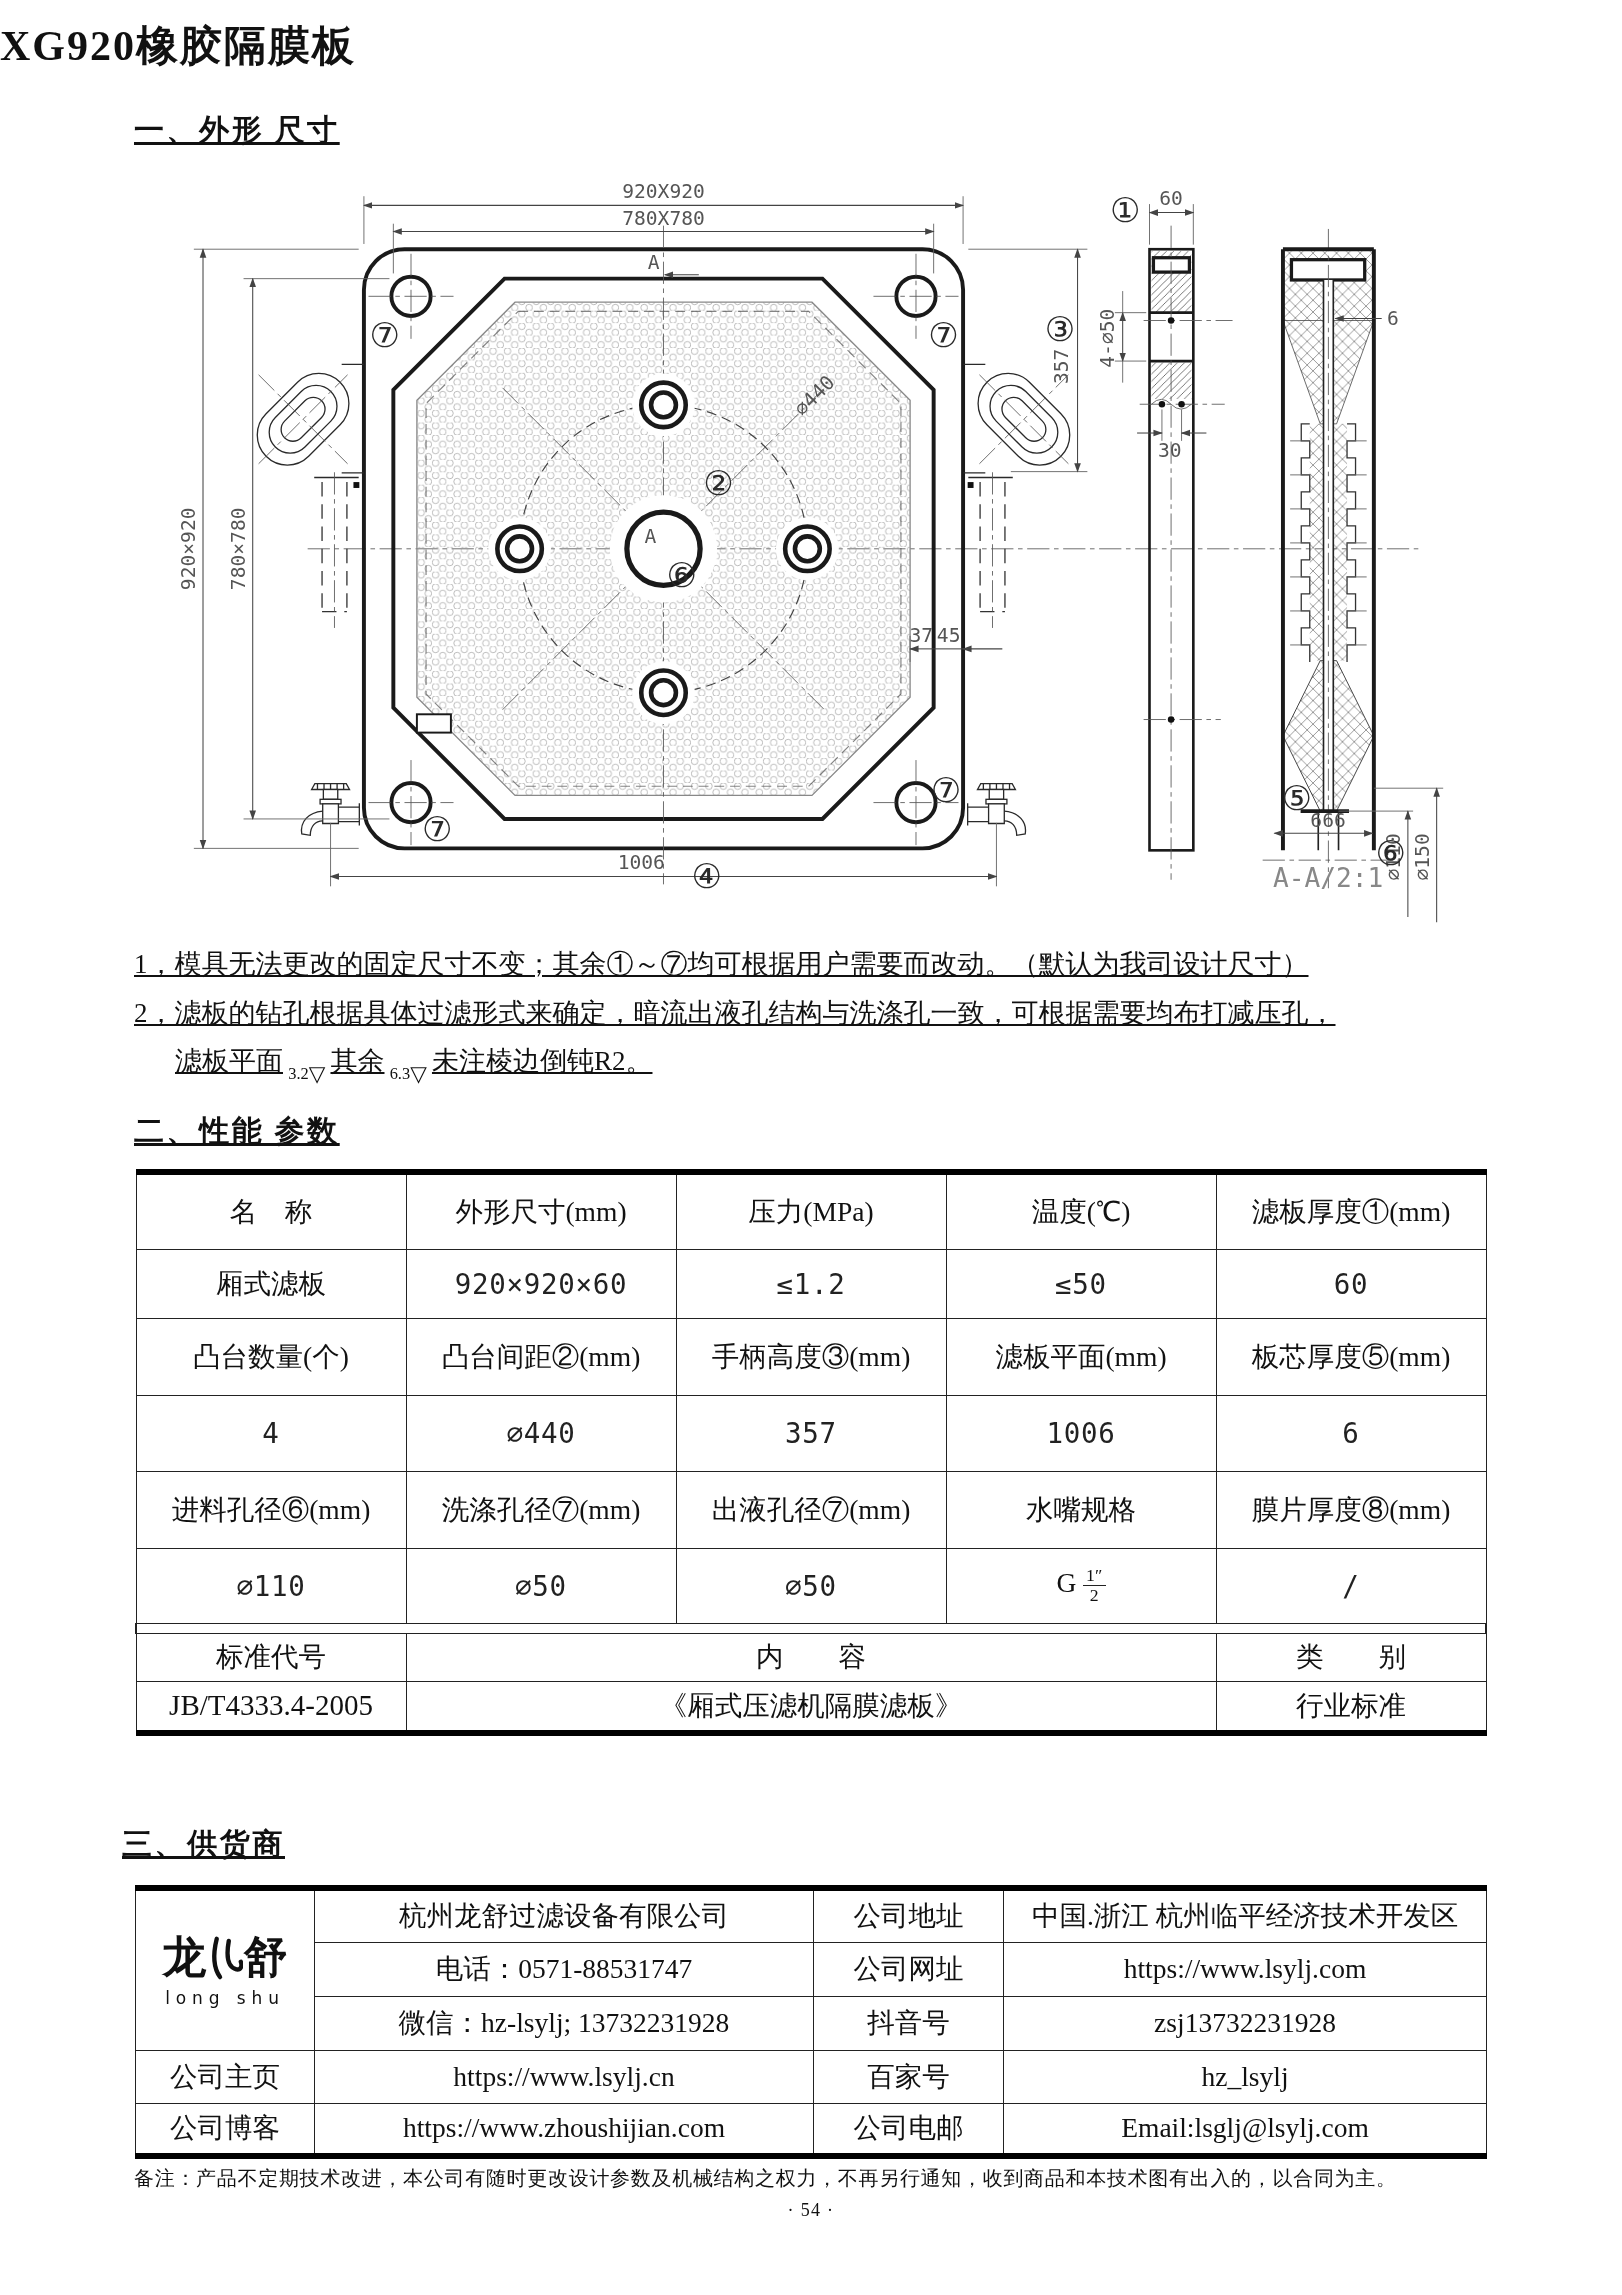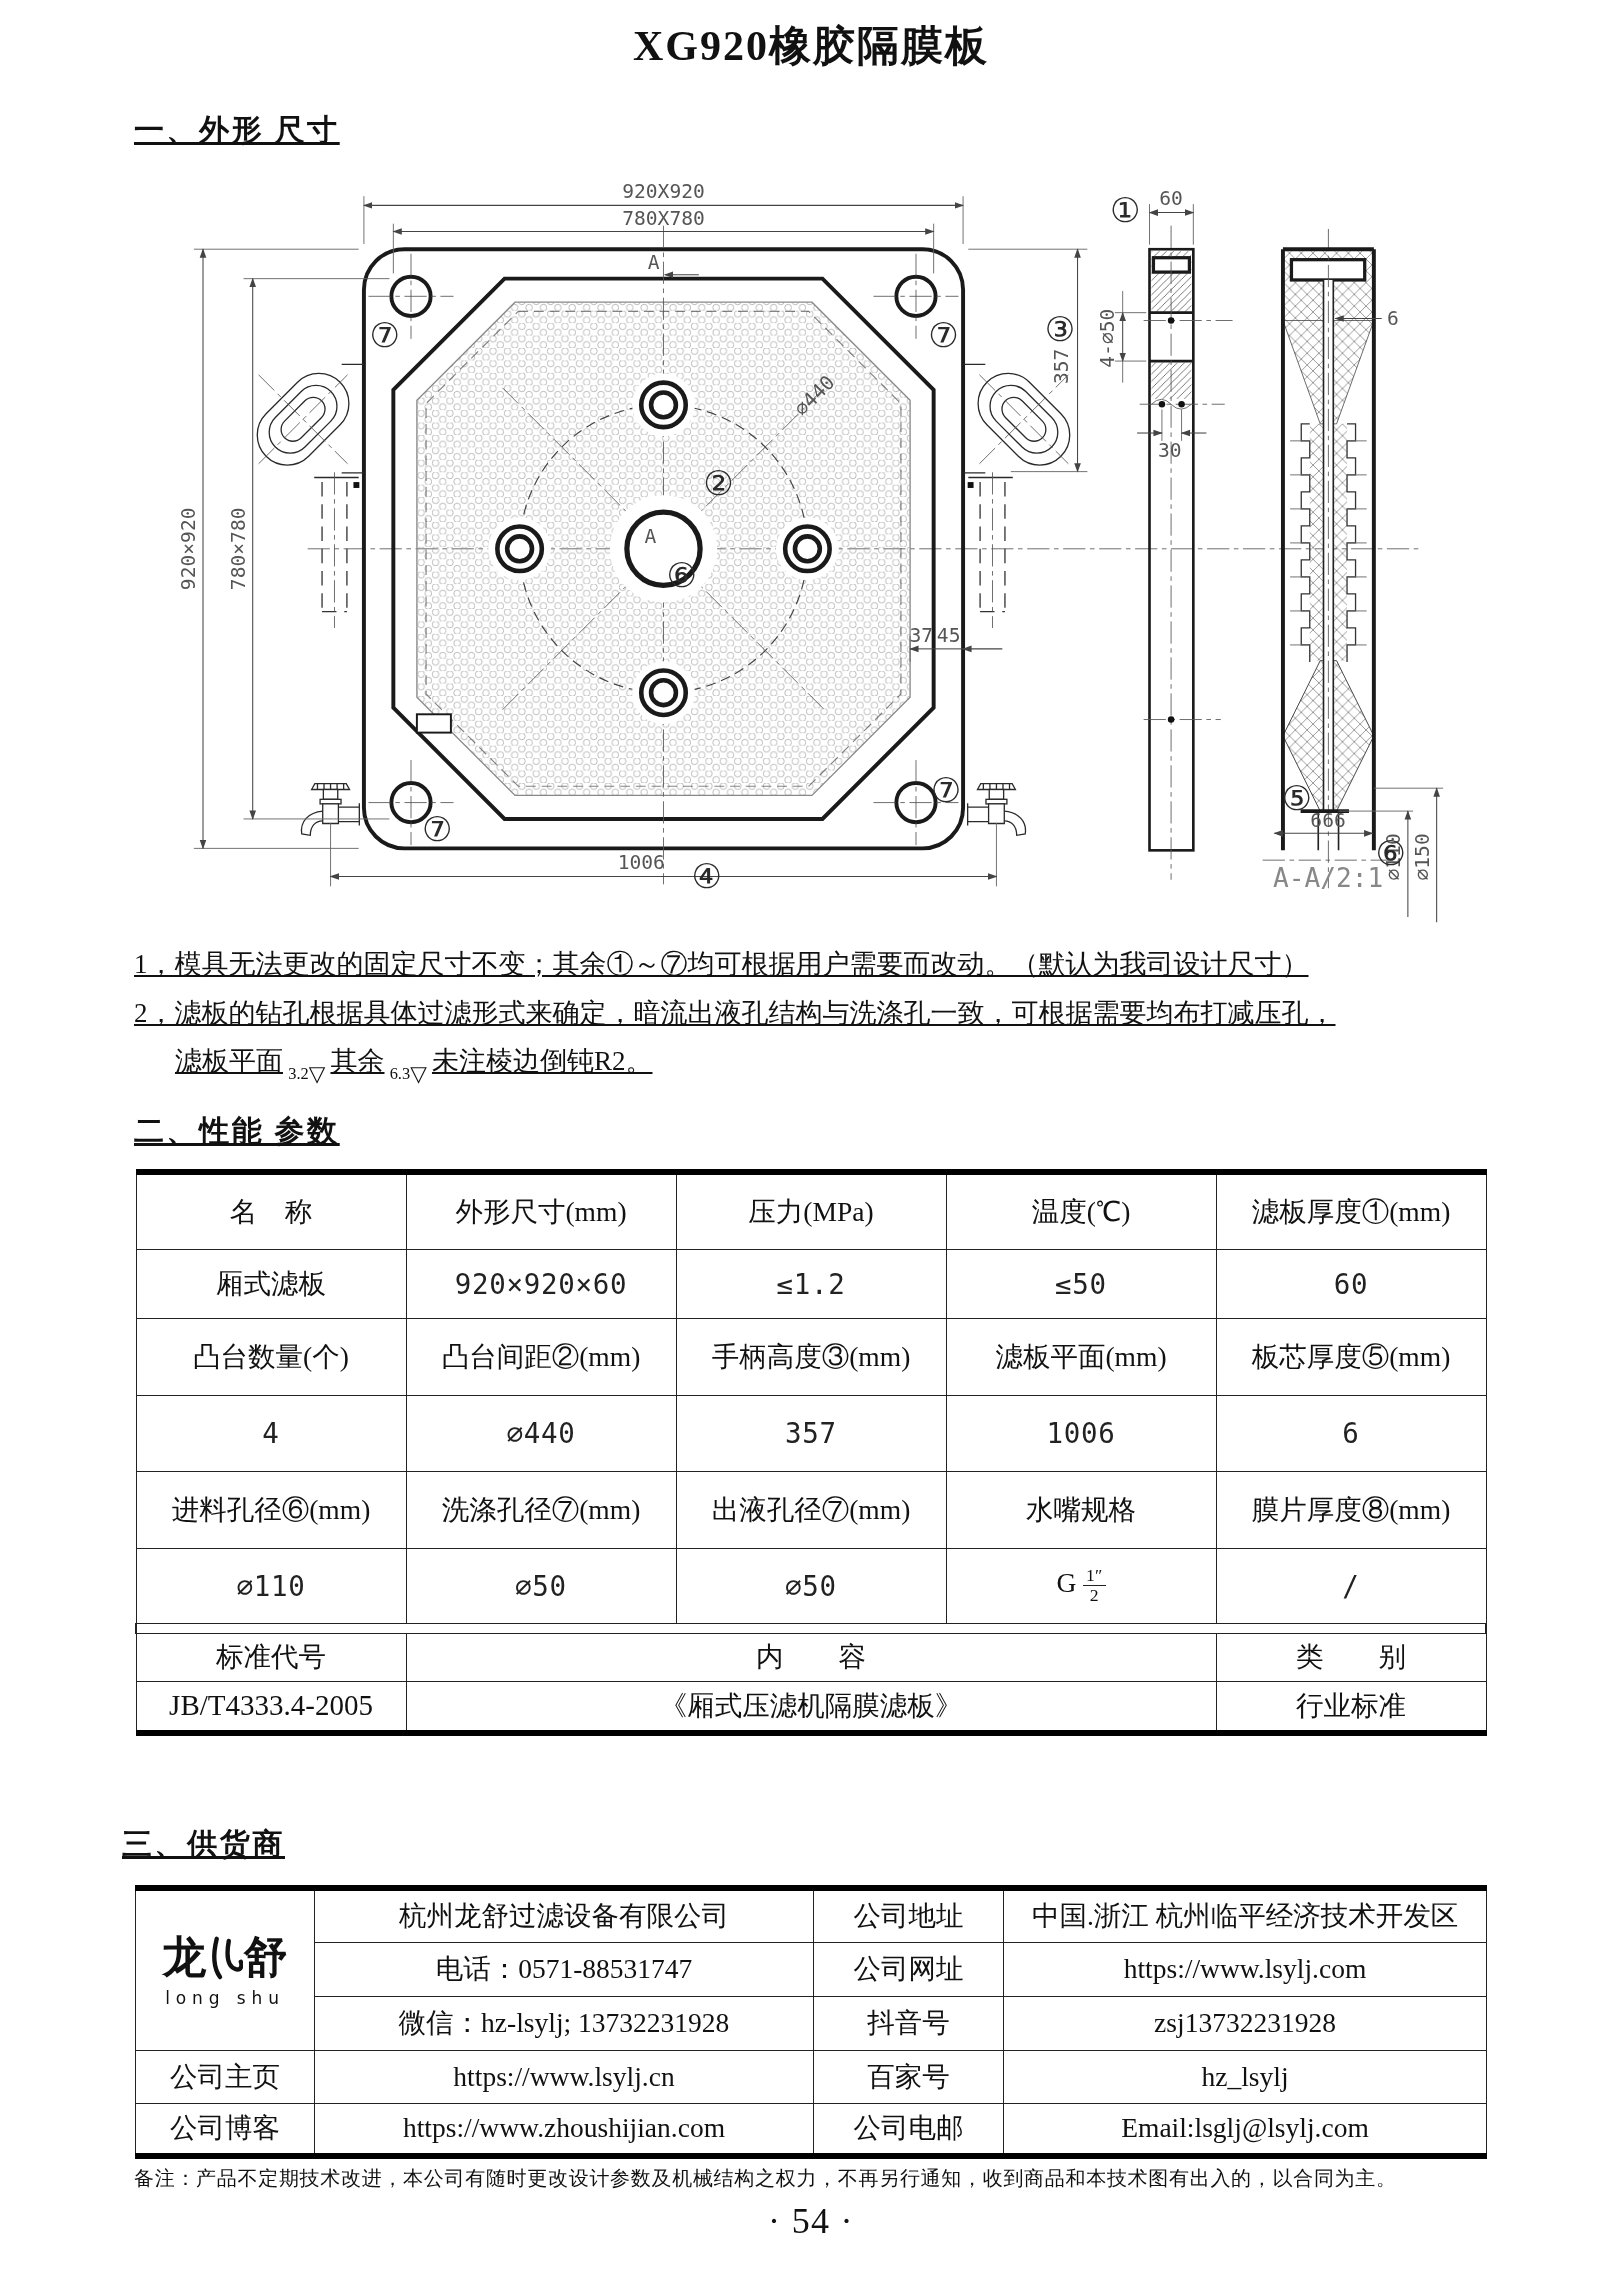--- a/index.html
+++ b/index.html
@@ -1,37 +1,37 @@
 <!DOCTYPE html>
 <html style="font-size:10.5px"><head>
 <meta charset="utf-8">
 <style>
   html,body{margin:0;padding:0;background:#ffffff;}
   body{width:1622px;height:2295px;position:relative;font-family:"Liberation Serif",serif;color:#111;}
   .abs{position:absolute;}
-  .title{width:100%;text-align:center;top:18.3px;font-size:42px;font-weight:bold;letter-spacing:2px;}
+  .title{width:100%;top:18.3px;font-size:42px;font-weight:bold;letter-spacing:2px;}
   .sec-h{font-size:30px;font-weight:bold;letter-spacing:2.6px;text-decoration:underline;}
   .notes{left:134px;top:940px;width:1407px;font-size:27px;line-height:1.8;text-decoration:underline;}
   .notes .ln{white-space:nowrap;}
   .notes .ln3{padding-left:41px;}
   .sf{display:inline-flex;align-items:center;line-height:.85;vertical-align:-9.2px;margin:0 5.2px;}
   .sf .sfn{font-size:16.4px;}
   .sf .sfm{font-size:21.6px;}
   table.t{border-collapse:collapse;table-layout:fixed;border-top:6.5px solid #000;border-bottom:6.5px solid #000;background:#fff;}
   table.t td{border:1.3px solid #222;text-align:center;padding:0;font-size:27.5px;overflow:hidden;}
   td.num{font-family:"DejaVu Sans Mono",monospace;font-size:25px;color:#222;letter-spacing:0.7px;}
   td.left{text-align:left;padding-left:19.6px;}
   tr.gaprow td{height:9.2px;border-left:2px solid #222;border-right:2px solid #222;}
   .frac{display:inline-flex;flex-direction:column;align-items:center;vertical-align:middle;line-height:1.05;margin-left:6.5px;font-size:17.7px;font-family:"Liberation Serif",serif;}
   .frac .fn{border-bottom:1.3px solid #222;padding:0 3.3px 0.7px;}
   .logo-cell{vertical-align:middle;}
   .logo-big{display:flex;align-items:center;justify-content:center;gap:1.3px;font-size:44px;font-weight:bold;line-height:1;}
   .logo-en{font-family:"DejaVu Sans",sans-serif;font-size:17px;letter-spacing:5.9px;margin-top:3.9px;}
   .footnote{left:134px;top:2165px;width:1400px;font-size:20px;letter-spacing:0.7px;}
-  .pagenum{width:100%;text-align:center;top:2200px;font-size:36px;letter-spacing:1.3px;}
+  .pagenum{width:100%;text-align:center;top:2200px;font-size:18px;letter-spacing:1.3px;}
   
   .g6{stroke:#1a1a1a;stroke-width:6;fill:none;}
   .g4{stroke:#1a1a1a;stroke-width:4;fill:none;}
   .g7{stroke:#1a1a1a;stroke-width:7;fill:none;}
   .g2{stroke:#2a2a2a;stroke-width:2;fill:none;}
   .g25{stroke:#222;stroke-width:2.5;fill:none;}
   .thin{stroke:#666;stroke-width:1.4;fill:none;}
   .cl{stroke:#555;stroke-width:1.3;fill:none;stroke-dasharray:34 7 7 7;}
   .dsh{stroke:#444;stroke-width:1.8;fill:none;stroke-dasharray:15 9;}
   .dim{stroke:#444;stroke-width:1.6;fill:none;}

